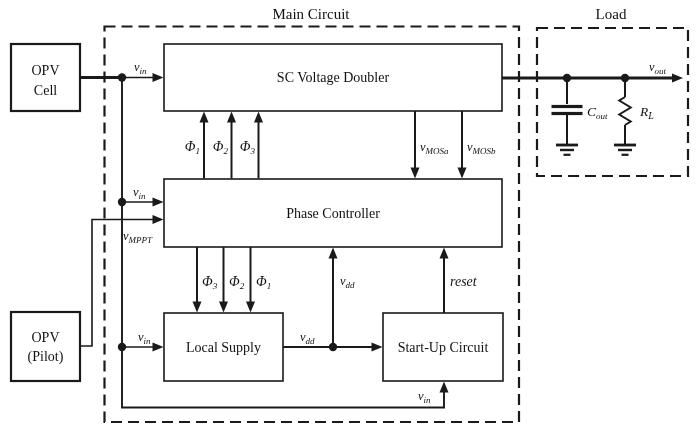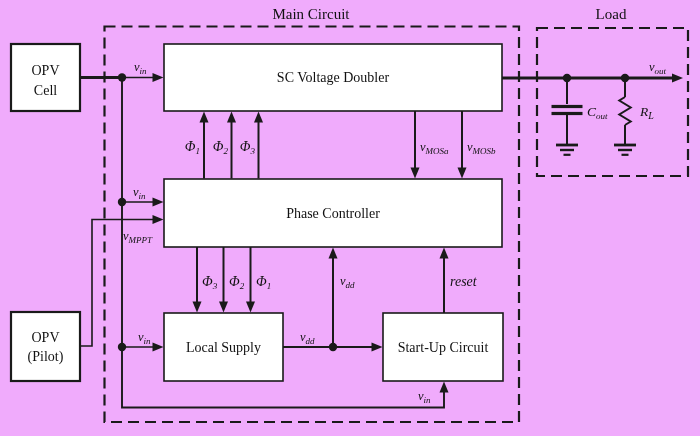--- a/index.html
+++ b/index.html
@@ -1,16 +1,16 @@
 <!DOCTYPE html>
 <html><head>
 <meta charset="utf-8">
 <style>
   html,body{margin:0;padding:0;background:#e8e8e8;}
-  .stage{width:700px;height:436px;background:#f0abfc;position:relative;overflow:hidden;}
+  .stage{width:700px;height:436px;background:#ffffff;position:relative;overflow:hidden;}
   svg{display:block;}
   text{font-family:"Liberation Serif","DejaVu Serif",serif;fill:#111111;}
   .title{font-size:15px;}
   .blk{font-size:14px;}
   .sig{font-size:12.5px;font-style:italic;}
   .phi{font-size:14px;font-style:italic;}
   .comp{font-size:13.5px;font-style:italic;}
   tspan.sub{font-size:9px;font-style:italic;}
   tspan.subL{font-size:10px;font-style:italic;}
   .wire{stroke:#1a1a1a;fill:none;}

